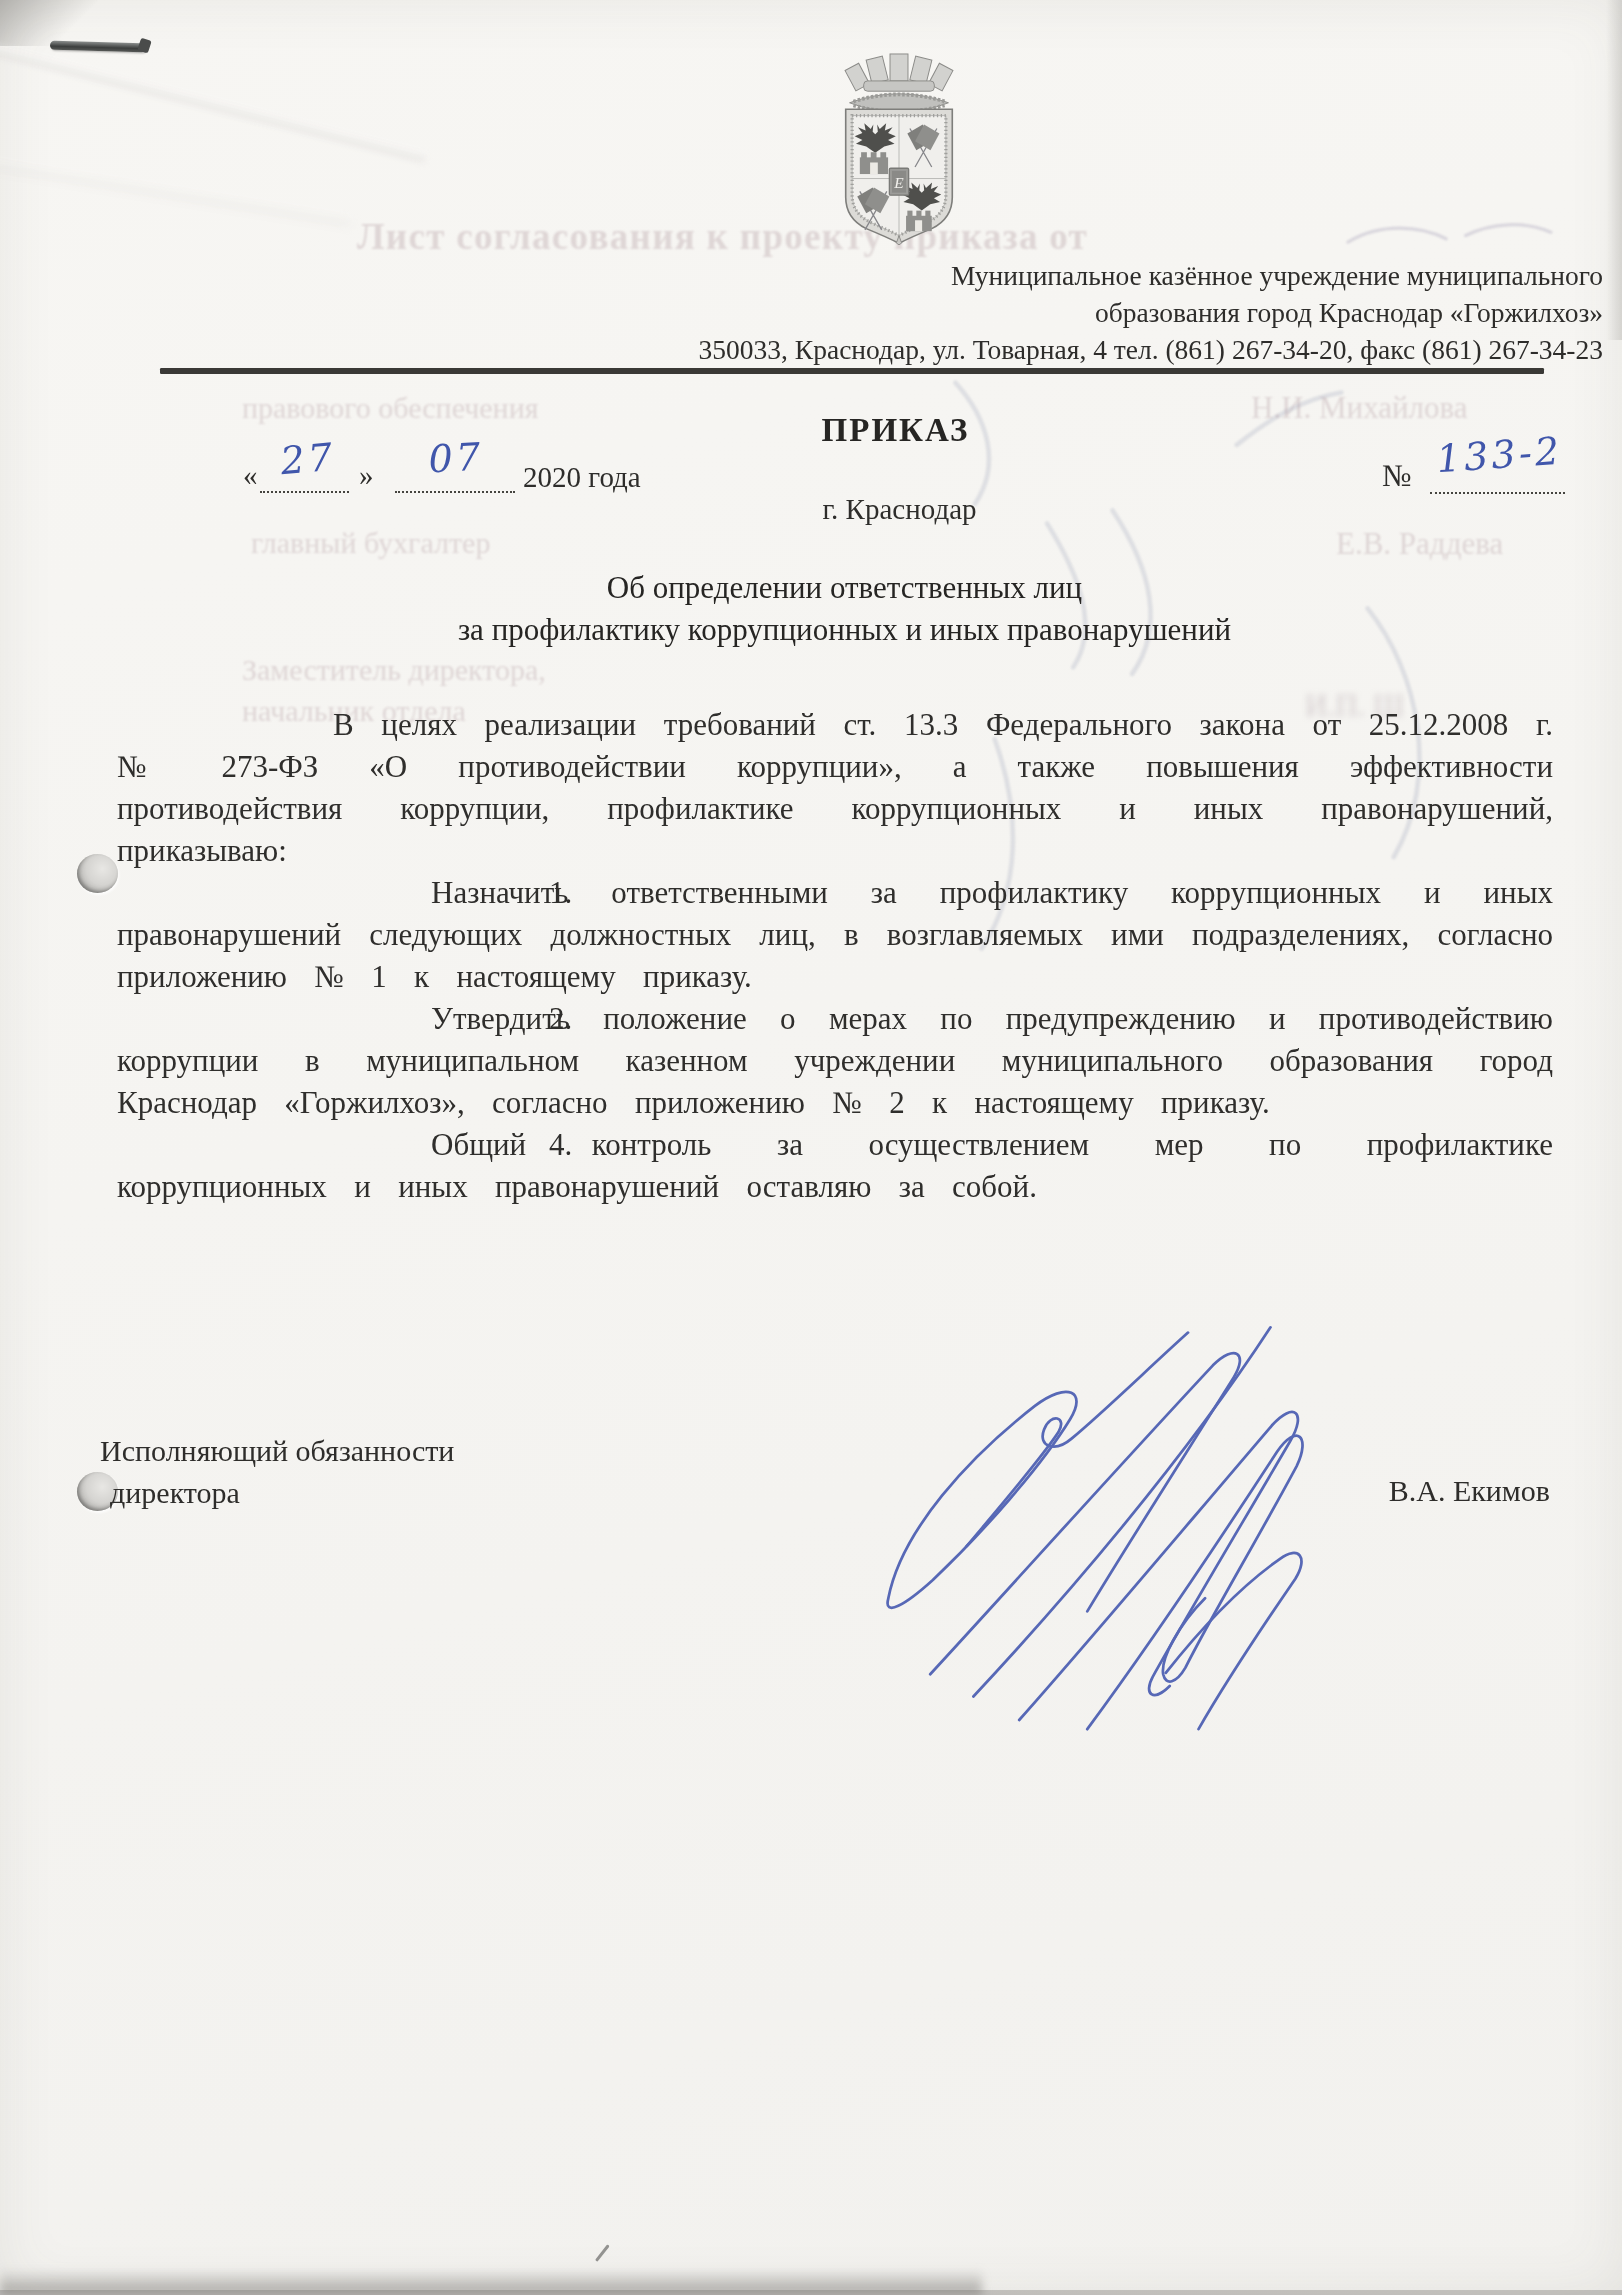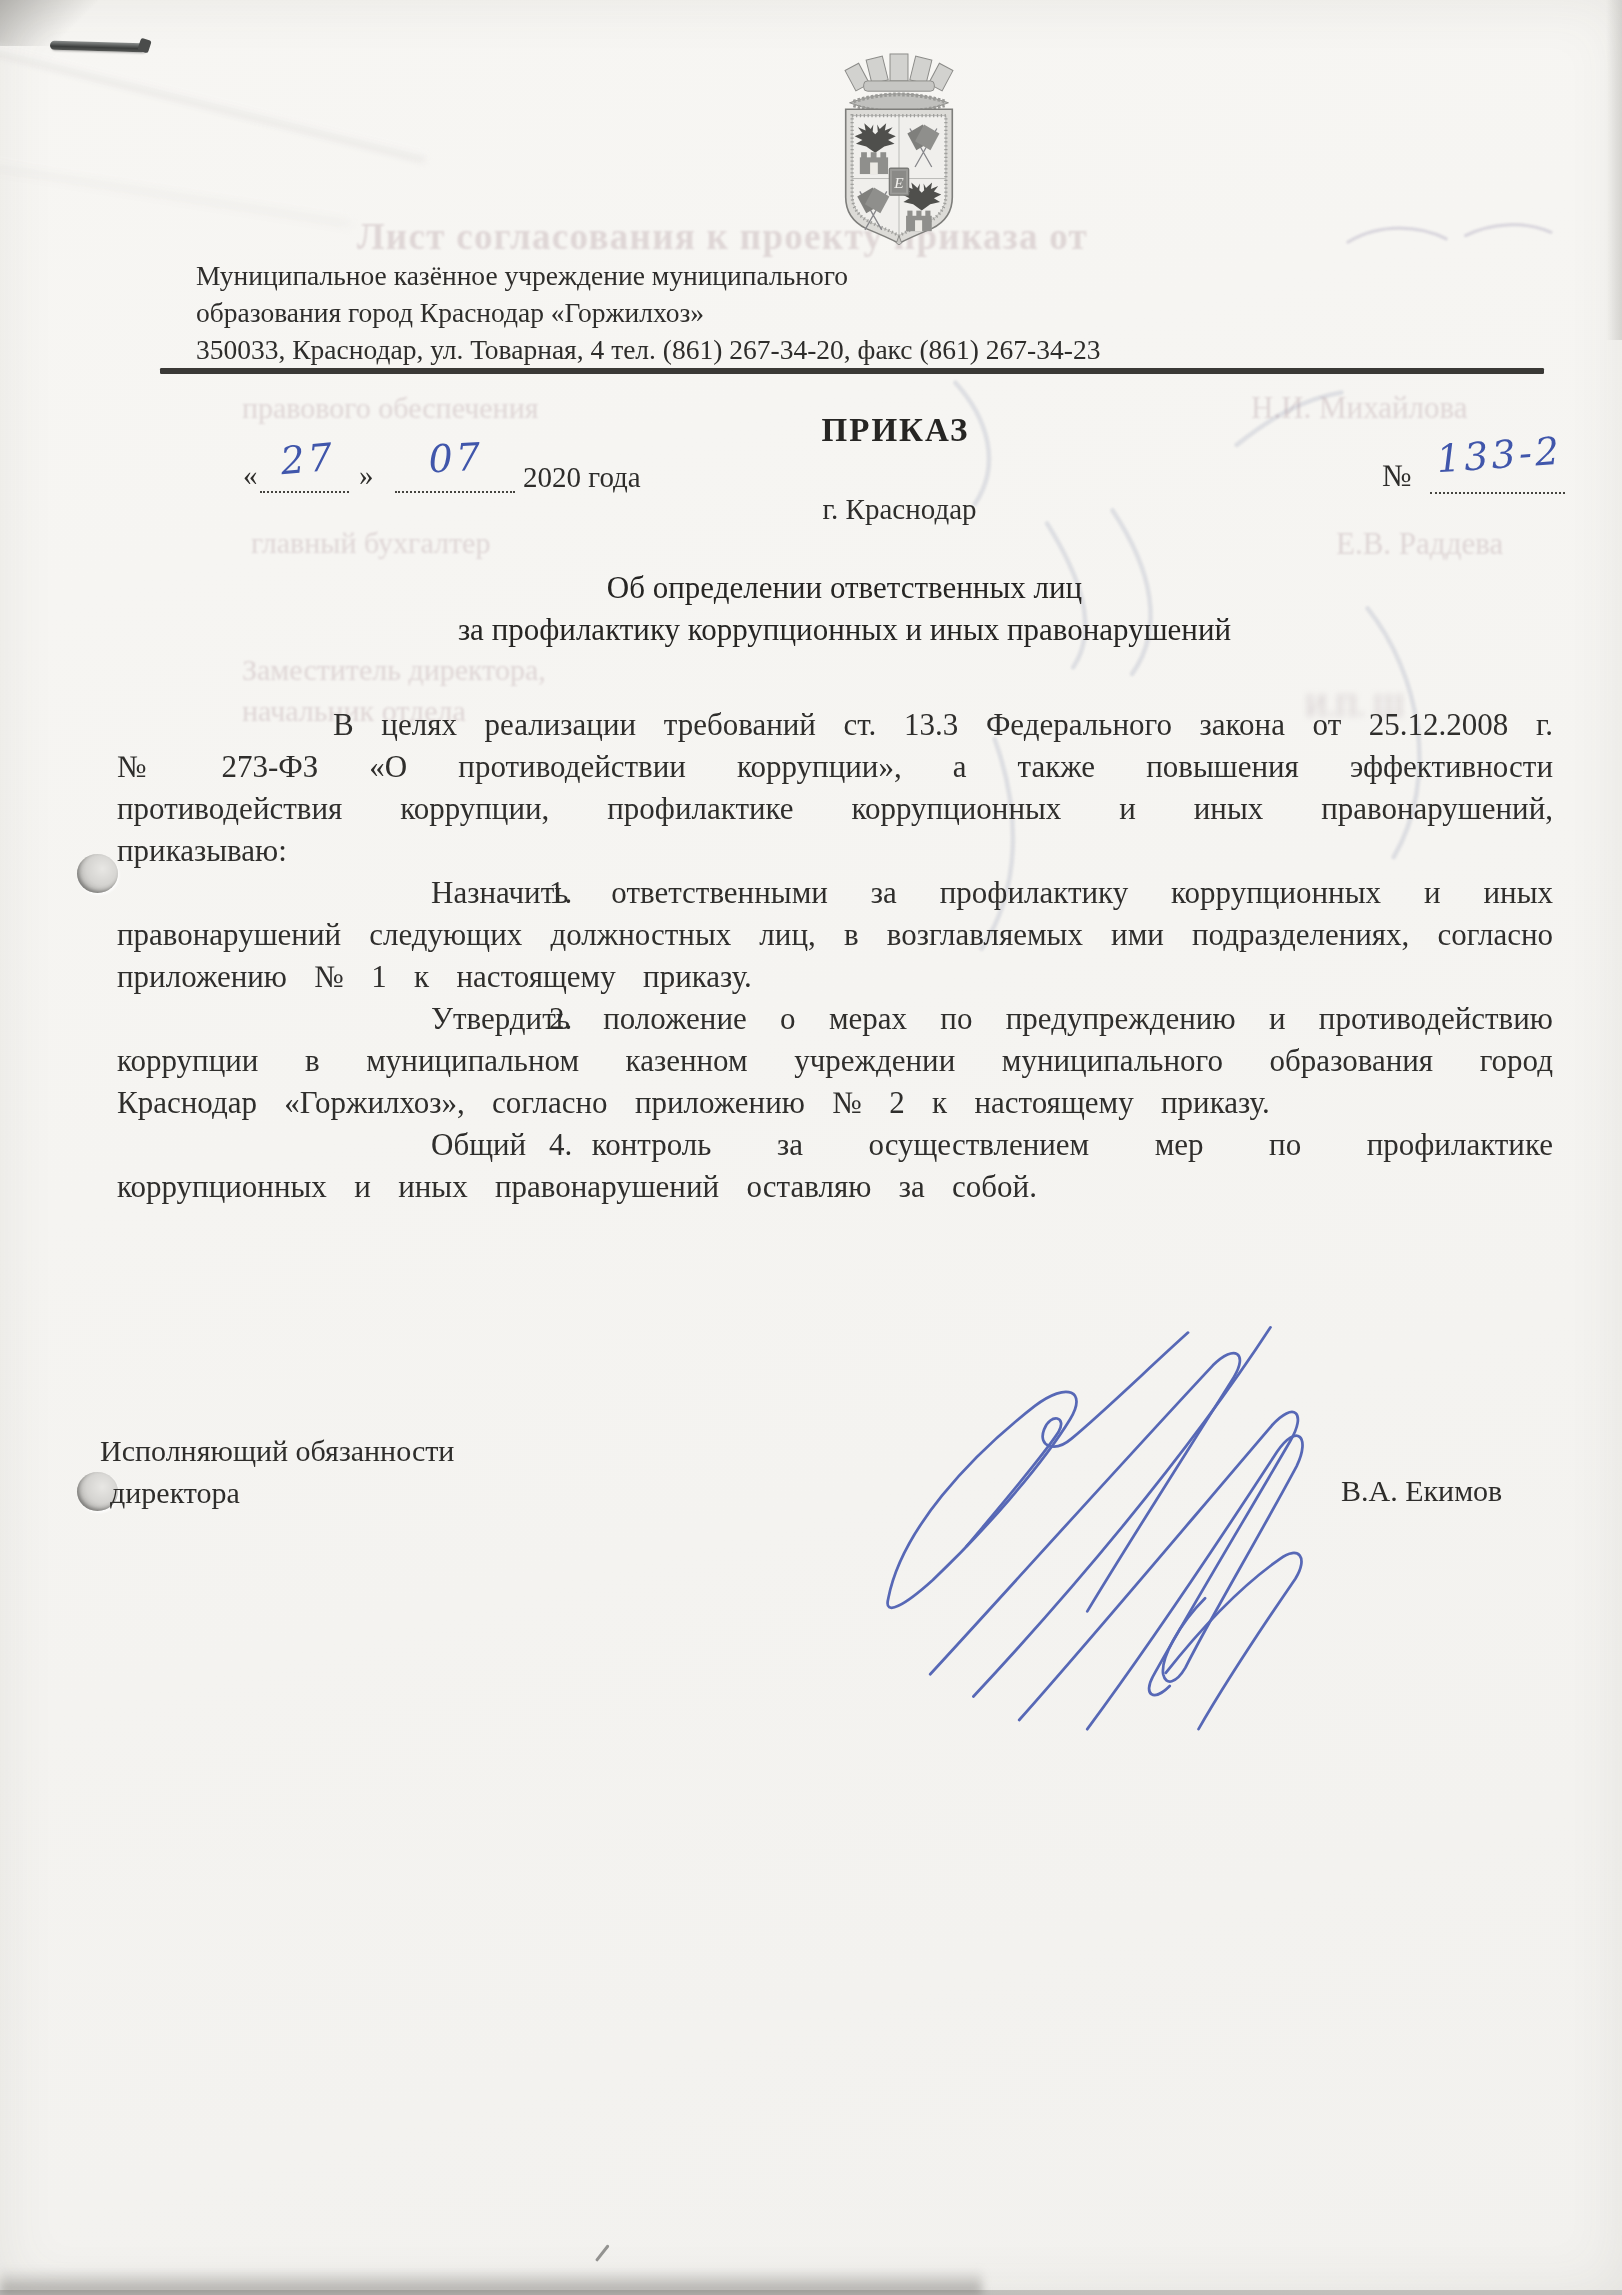--- a/index.html
+++ b/index.html
@@ -46,21 +46,21 @@
     font-family:"Liberation Serif","DejaVu Serif",serif;}
   .ghost-a{left:357px;top:215px;font-size:37px;font-weight:bold;letter-spacing:1.3px;}
   .ghost-b-left{left:242px;top:391px;font-size:30px;}
   .ghost-b-right{left:1251px;top:390px;font-size:31px;}
   .ghost-c-left{left:251px;top:526px;font-size:30px;}
   .ghost-c-right{left:1336px;top:526px;font-size:31px;}
   .ghost-d1{left:242px;top:653px;font-size:30px;}
   .ghost-d2{left:242px;top:694px;font-size:30px;}
   .ghost-d-right{left:1305px;top:688px;font-size:31px;filter:blur(3.3px);color:rgba(150,130,140,.35);}
   
-  .org-block{left:196px;top:257px;width:1407px;text-align:left;font-size:27.5px;line-height:37px;}
+  .org-block{left:196px;top:257px;width:1407px;text-align:right;font-size:27.5px;line-height:37px;}
   .rule{left:160px;top:368px;width:1384px;height:5.9px;background:#3a3936;border-radius:1.3px;}
   .doc-type{left:192px;top:412px;width:1407px;text-align:center;
     font-size:33px;font-weight:bold;letter-spacing:2px;color:#262523;}
   .printed{font-size:29px;color:#2e2d2b;}
   .pen{font-family:"DejaVu Serif","Liberation Serif",serif;font-style:italic;
     font-size:38px;letter-spacing:3.3px;}
   .pen27{left:262px;top:437px;width:92px;text-align:center;transform:rotate(-5deg);}
   .pen07{left:397px;top:436px;width:118px;text-align:center;transform:rotate(-3deg);}
   .pen-num{left:1421px;top:433px;width:157px;text-align:center;transform:rotate(-4deg);white-space:nowrap;}
   .q-open{left:243px;top:459px;}
@@ -76,21 +76,21 @@
     font-size:31px;font-weight:normal;line-height:42px;color:#262523;}
   
   .body-block{left:117px;top:704px;width:1436px;font-size:31px;line-height:42px;
     text-align:justify;word-spacing:19.6px;color:#2f2e2c;}
   .body-block p{margin:0;text-indent:216px;}
   .para-num{display:inline-block;width:98px;word-spacing:normal;}
   .para-num:empty{display:none;}
   
   .signoff-pos1{left:100px;top:1434px;font-size:30px;}
   .signoff-pos2{left:110px;top:1476px;font-size:30px;}
-  .signoff-name{left:1341px;top:1474px;width:209px;text-align:left;font-size:30px;white-space:nowrap;}
+  .signoff-name{left:1341px;top:1474px;width:209px;text-align:right;font-size:30px;white-space:nowrap;}
   
   .emblem{left:838px;top:52px;width:122px;height:194px;}
   .signature-svg{left:870px;top:1309px;width:445px;height:432px;}
   .ghost-strokes{left:0;top:0;width:1623px;height:2295px;filter:blur(1.3px);pointer-events:none;}
 </style>
 </head>
 <body>
 
 <div class="page">
 

